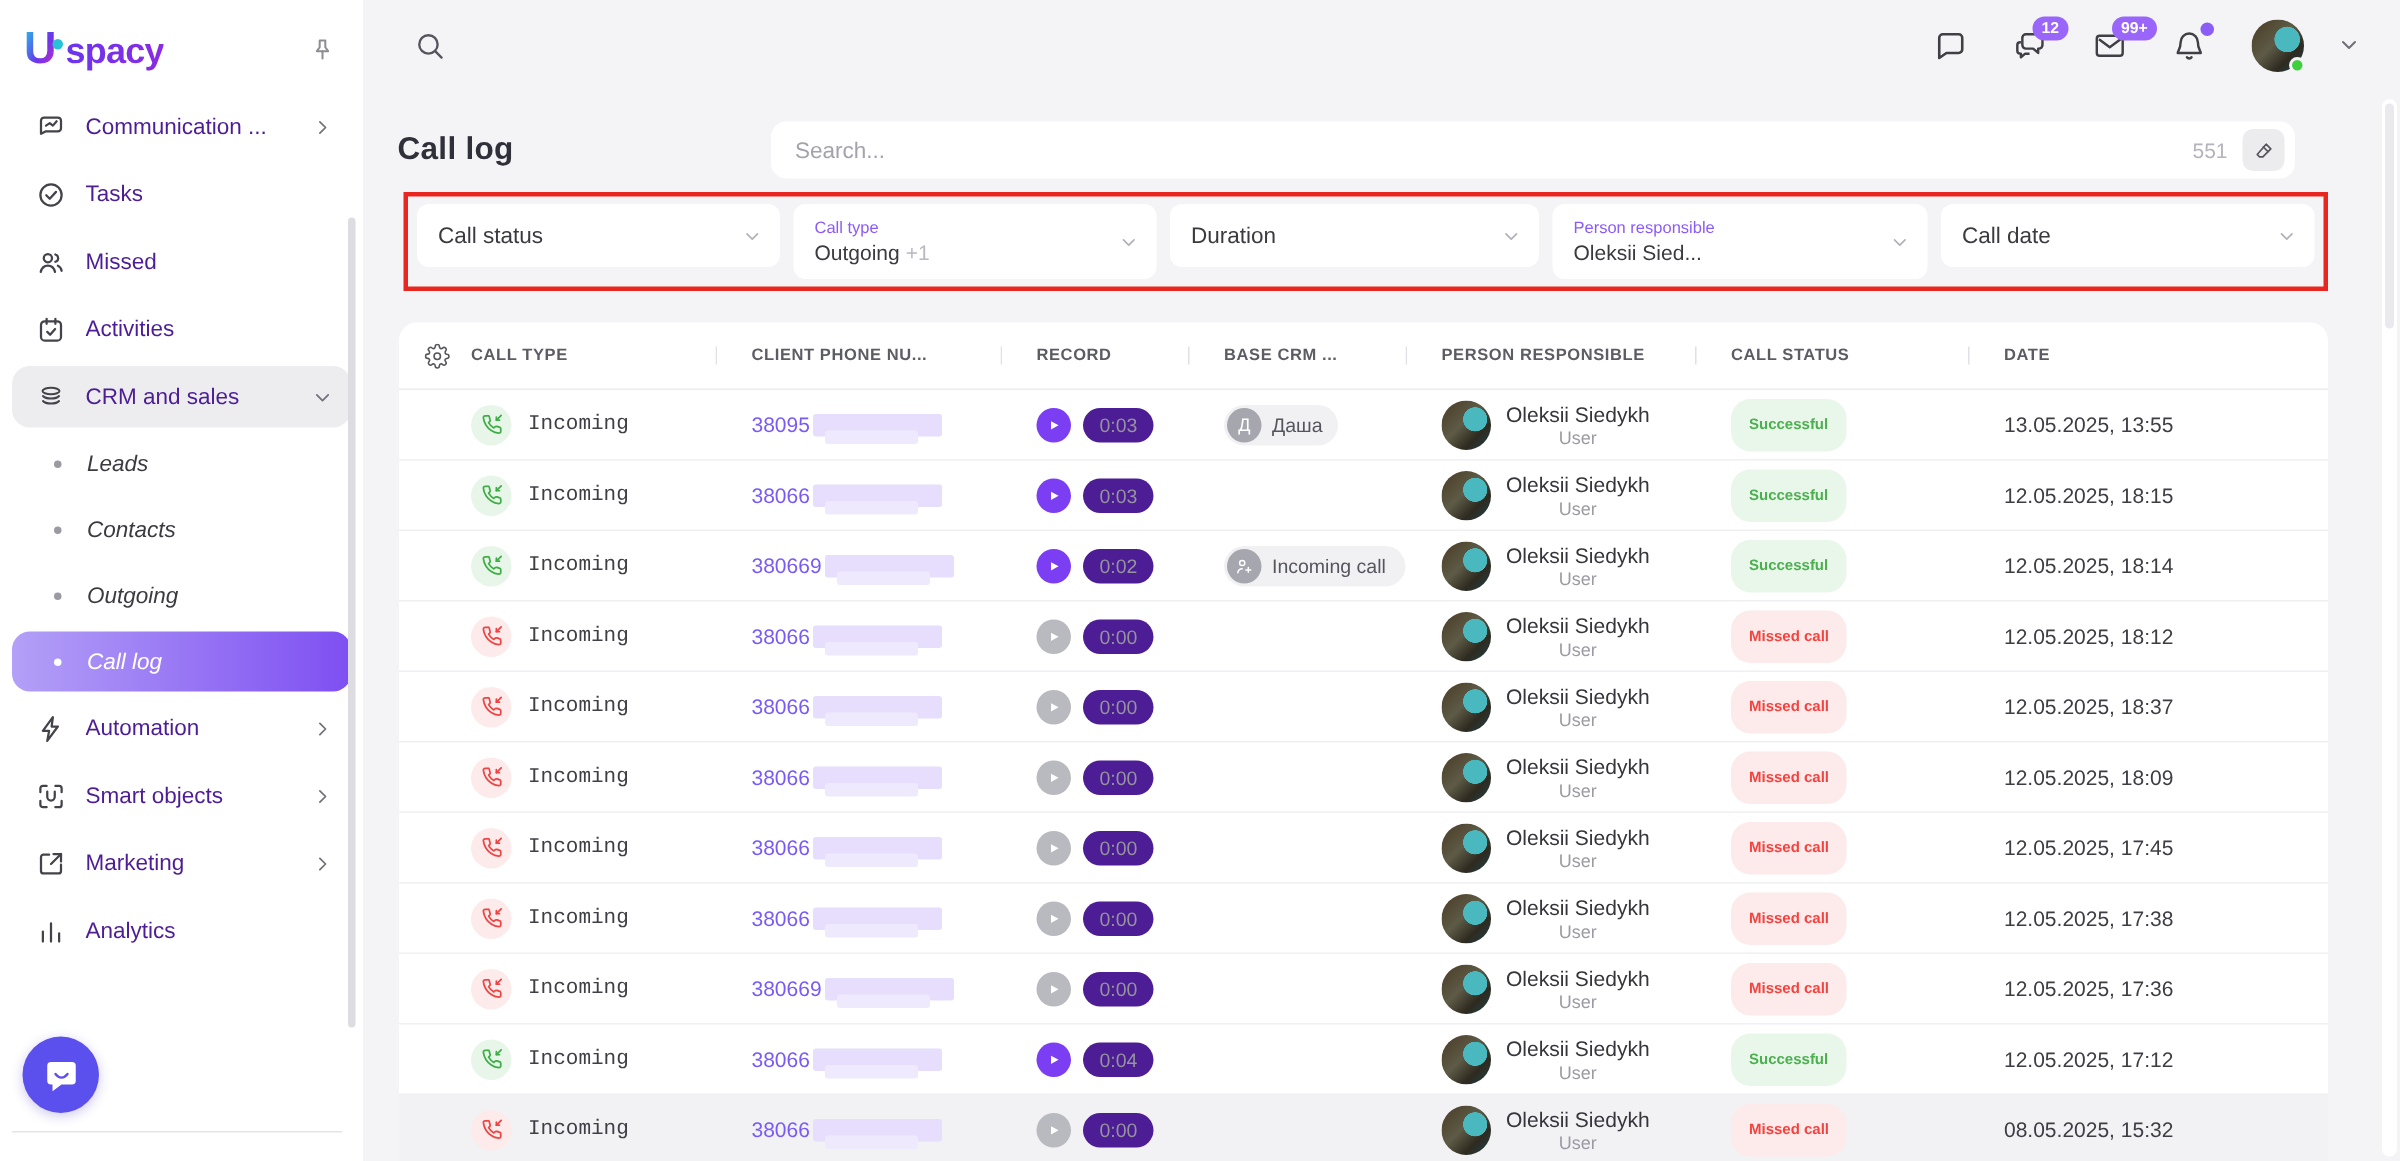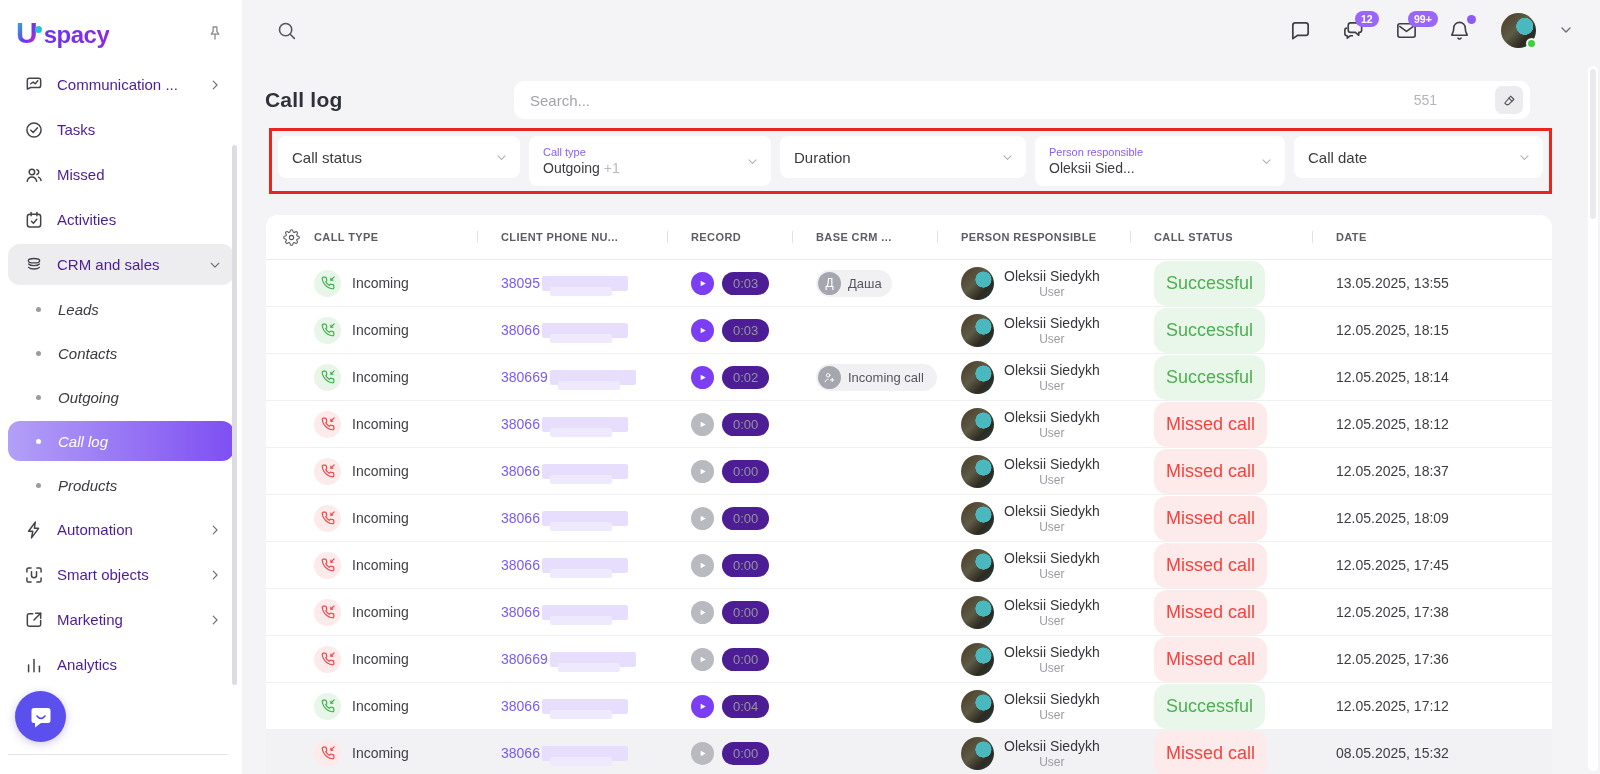--- a/index.html
+++ b/index.html
@@ -48,21 +48,21 @@
   .tb-avatar { position:relative; width:35px; height:35px; border-radius:50%; cursor:pointer;
      background:radial-gradient(circle at 68% 38%, #49b8bf 0 26%, transparent 27%), linear-gradient(135deg,#4a3a25 0%,#5d5b46 45%,#2e2a20 72%,#20444a 100%); }
   .tb-avatar .online { position:absolute; right:-1px; bottom:-1px; width:11px; height:11px; border-radius:50%; background:#3ecf3e; border:2px solid #f4f4f6; }
   .tb-caret { color:#6e6e77; display:flex; cursor:pointer; margin-left:-8px; }
   .tb-caret svg { width:16px; height:16px; }
 
   
   .content { padding:21px 48px 0 23px; }
   .title-row { display:flex; align-items:center; }
   h1 { font-size:21px; font-weight:bold; color:#30303a; letter-spacing:.2px; flex:0 0 249px; }
-  .searchbar { flex:1; height:38px; background:#ffffff; border-radius:10px; display:flex; align-items:center; padding:0 7px 0 16px; margin-right:22px;gap:48px; }
+  .searchbar { flex:1; height:38px; background:#ffffff; border-radius:10px; display:flex; align-items:center; padding:0 7px 0 16px; margin-right:22px; }
   .searchbar input { flex:1; border:none; outline:none; font-size:15px; color:#3a3a41; background:transparent; font-family:inherit; }
   .searchbar input::placeholder { color:#a3a3ac; }
   .search-count { color:#b4b4bc; font-size:14px; margin-right:10px; }
   .erase-btn { width:28px; height:28px; border:none; border-radius:7px; background:#ececef; color:#55555e; display:flex; align-items:center; justify-content:center; cursor:pointer; }
   .erase-btn svg { width:15px; height:15px; }
 
   .filterbox { margin-top:9px; margin-left:4px; border:3px solid #e8261f; height:66px; display:flex; align-items:center; padding:0 6px; }
   .filters { display:flex; gap:9px; width:100%; }
   .fchip { background:#ffffff; border-radius:8px; height:42px; display:flex; align-items:center; padding:0 12px 0 14px; cursor:pointer; position:relative; }
   .fchip.two { height:50px; flex-direction:row; }
@@ -81,21 +81,21 @@
   .thead { height:45px; border-bottom:1px solid #ececf0; }
   .th { font-size:11px; font-weight:bold; letter-spacing:.4px; color:#5c5c64; padding-left:24px; position:relative; white-space:nowrap; overflow:hidden; }
   .th.first { padding-left:12px; }
   .th.div::before { content:""; position:absolute; left:0; top:50%; transform:translateY(-50%); width:1px; height:18px; background:#e0e0e6; }
   .th-gear { display:flex; justify-content:flex-end; padding-right:2px; color:#55555e; cursor:pointer; }
   .th-gear svg { width:17px; height:17px; }
 
   .trow { height:47px; border-bottom:1px solid #f0f0f3; cursor:pointer; }
   .trow:last-child { background:#f2f2f5; }
   .cell { padding-left:24px; display:flex; align-items:center; min-width:0; }
-  .cell.first { padding-left:12px; }
+  .cell.first { padding-left:12px;font-family:Liberation Mono, monospace; }
   .ct-ic { width:27px; height:27px; border-radius:50%; display:flex; align-items:center; justify-content:center; margin-right:11px; flex:none; }
   .ct-ic svg { width:14px; height:14px; }
   .ct-ic.ok { background:#e7f6e8; color:#3fae47; }
   .ct-ic.miss { background:#fdeaea; color:#ef4444; }
   .ct-label { font-size:14px; color:#3f3f46; }
   .phone { font-size:14px; color:#7a5af5; text-decoration:none; }
   .redact { display:inline-block; width:86px; height:15px; background:#e6defc; border-radius:2px; margin-left:2px; position:relative; }
   .redact::after { content:""; position:absolute; left:8px; top:11px; width:62px; height:9px; background:#eee9fd; border-radius:2px; }
   .play { width:23px; height:23px; border-radius:50%; display:flex; align-items:center; justify-content:center; margin-right:8px; flex:none; }
   .play svg { width:11px; height:11px; }
@@ -104,21 +104,21 @@
   .durpill { background:#4c1d95; color:#94949c; font-size:13px; padding:4px 11px; border-radius:13px; }
   .crmchip { display:flex; align-items:center; background:#f1f1f4; border-radius:15px; padding:2px 10px 2px 2px; max-width:100%; overflow:hidden; }
   .crm-av { width:23px; height:23px; border-radius:50%; background:#a6a6ae; color:#fff; display:flex; align-items:center; justify-content:center; font-size:12px; margin-right:7px; flex:none; }
   .crm-av svg { width:13px; height:13px; }
   .crm-label { font-size:13px; color:#55555e; white-space:nowrap; overflow:hidden; }
   .p-av { width:33px; height:33px; border-radius:50%; flex:none; margin-right:10px;
      background:radial-gradient(circle at 68% 38%, #49b8bf 0 26%, transparent 27%), linear-gradient(135deg,#4a3a25 0%,#5d5b46 45%,#2e2a20 72%,#20444a 100%); }
   .p-meta { display:flex; flex-direction:column; gap:1px; min-width:0;align-items:center; }
   .p-name { font-size:14px; color:#35353b; white-space:nowrap; }
   .p-role { font-size:12px; color:#9b9ba3; }
-  .pill { font-size:18px; padding:12px 12px; border-radius:13px; white-space:nowrap; }
+  .pill { font-size:10px; padding:12px 12px; border-radius:13px; white-space:nowrap;font-weight:bold; }
   .pill.success { background:#e9f7ea; color:#4caf50; }
   .pill.missed { background:#fdeaea; color:#f4433f; }
   .date { font-size:14px; color:#3d3d44; white-space:nowrap; }
 
   .win-scroll { position:absolute; right:2px; top:66px; bottom:3px; width:10px; background:#ffffff; border-radius:6px; z-index:9; }
   .win-scroll::after { content:""; position:absolute; left:2px; right:2px; top:3px; height:150px; border-radius:4px; background:#e9e9ee; }
 </style>
 </head>
 <body>
 
@@ -210,24 +210,20 @@
           <span class="bullet"></span>
           <span class="nav-label">Contacts</span>
         </div>
         <div class="nav-sub ">
           <span class="bullet"></span>
           <span class="nav-label">Outgoing</span>
         </div>
         <div class="nav-sub active">
           <span class="bullet"></span>
           <span class="nav-label">Call log</span>
-        </div>
-        <div class="nav-sub ">
-          <span class="bullet"></span>
-          <span class="nav-label">Products</span>
         </div>
   <div class="nav-item ">
     <span class="icn">
             <svg viewBox="0 0 24 24" fill="none" stroke="currentColor" stroke-width="1.8" stroke-linecap="round" stroke-linejoin="round">
               <path d="M13.5 2.5L5.5 13.5h5l-1.5 8 8.5-11.5h-5z"></path>
             </svg>
           </span>
     <span class="nav-label">Automation</span>
     <span class="nav-chev">
             <svg viewBox="0 0 24 24" fill="none" stroke="currentColor" stroke-width="2" stroke-linecap="round" stroke-linejoin="round">

